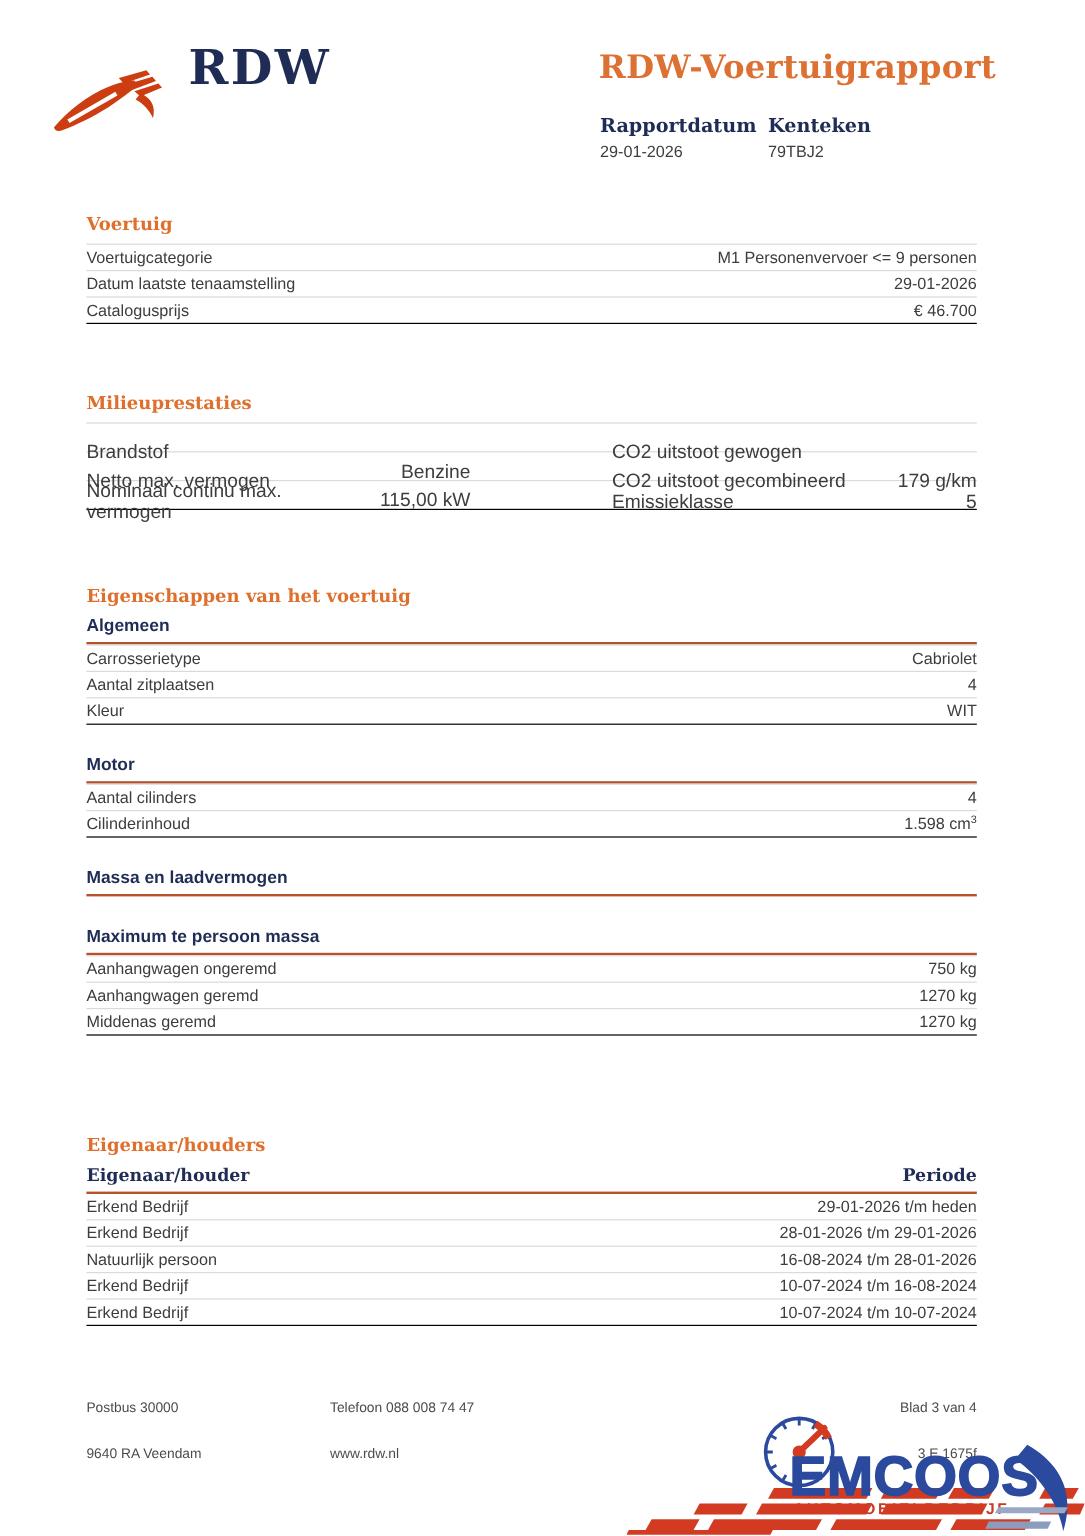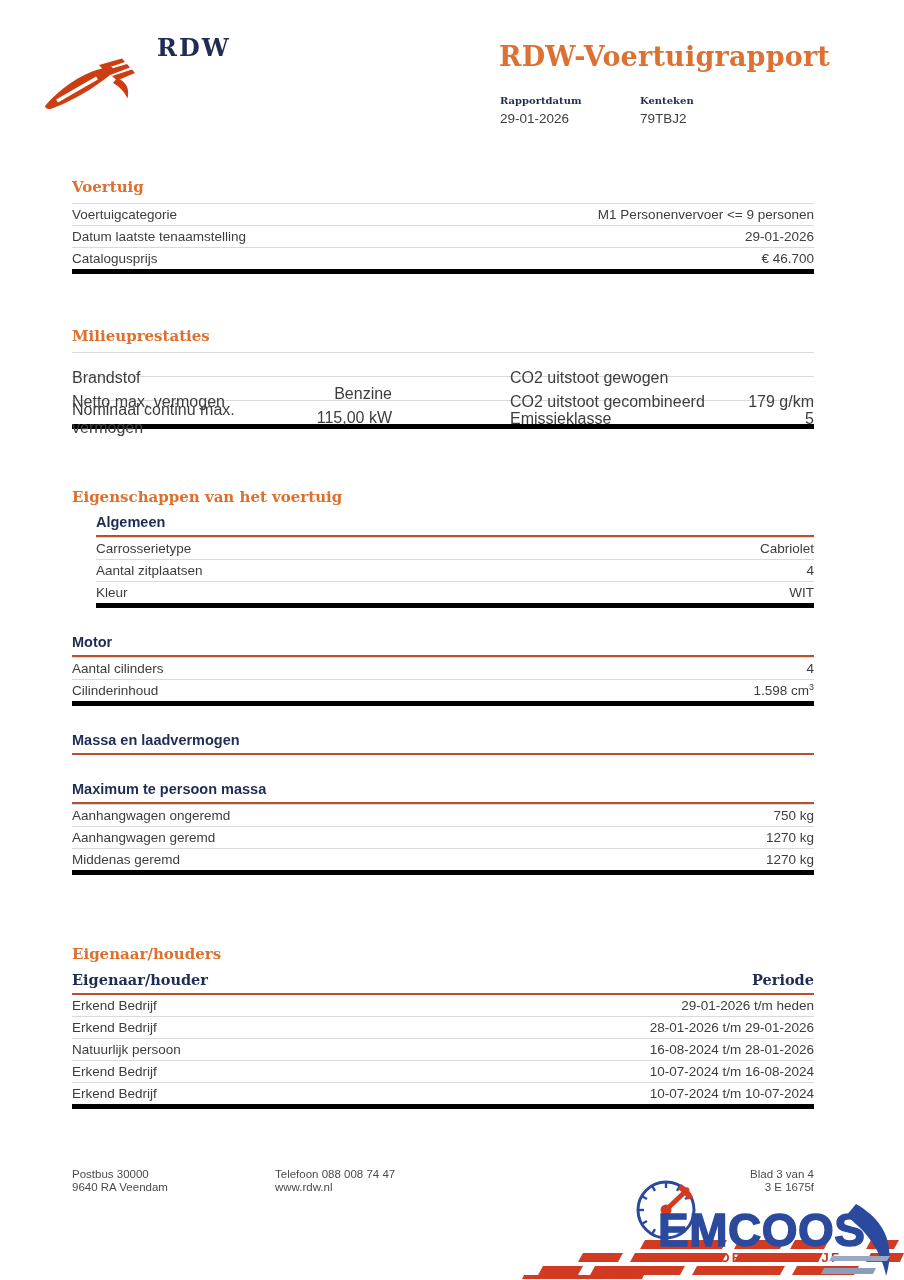--- a/index.html
+++ b/index.html
@@ -4,76 +4,76 @@
 <style>
   html,body { margin:0; padding:0; background:#ffffff; }
   .page {
     position:relative; width:904px; height:1280px; background:#ffffff;
     font-family:"Liberation Sans", sans-serif; color:#3d3d3d; overflow:hidden;
   }
   
   .brand-mark { position:absolute; left:43px; top:56px; }
   .brand-text {
     position:absolute; left:157px; top:33px;
-    font-family:"DejaVu Serif", serif; font-weight:bold; font-size:24px;
+    font-family:"DejaVu Serif", serif; font-weight:bold; font-size:40px;
     letter-spacing:2px; color:#1f2c55;
   }
   .doc-title {
     position:absolute; left:499px; top:41px;
     font-family:"DejaVu Serif", serif; font-weight:bold; font-size:27px;
     color:#dd7133; letter-spacing:0.2px; white-space:nowrap;
   }
   .header-meta { position:absolute; left:500px; top:95px; display:flex; }
   .meta-col { width:140px; }
   .meta-label {
-    font-family:"DejaVu Serif", serif; font-weight:bold; font-size:10px; color:#1f2c55;
+    font-family:"DejaVu Serif", serif; font-weight:bold; font-size:16px; color:#1f2c55;
   }
   .meta-value { margin-top:5px; font-size:13.5px; color:#3d3d3d; }
 
   
   .section { position:absolute; left:72px; width:742px; }
   .sec-heading {
     font-family:"DejaVu Serif", serif; font-weight:bold; font-size:15px;
     color:#de6f2c; margin:0 0 7px 0;
   }
-  .rows { border-bottom:5px solid #000000; }
+  .rows { border-bottom:1px solid #000000; }
   .row {
     display:flex; justify-content:space-between; align-items:center;
     height:21px; border-top:1px solid #dadada; font-size:13.5px;
   }
   .row .val { text-align:right;padding-left:40px; }
   sup.unit-sup { font-size:9px; vertical-align:super; line-height:0; }
 
   
   .m-row {
     display:grid; grid-template-columns:215px 105px 118px auto 1fr;
     align-items:center; height:23px; border-top:1px solid #dadada; font-size:16px;
   }
   .m-row .lv { text-align:right;margin-top:32px; }
   .m-row .rv { text-align:right; }
 
   
   .subsection { margin-top:26px; }
-  .subsection.first { margin-top:8px;margin-left:24px; }
+  .subsection.first { margin-top:8px; }
   .sub-heading {
     font-weight:bold; font-size:14.5px; color:#1f2c55;
     padding-bottom:5px; border-bottom:2px solid #b5512c;
   }
 
   
   .owner-head {
     display:flex; justify-content:space-between; margin-top:8px;
     font-family:"DejaVu Serif", serif; font-weight:bold; font-size:14.5px;
     color:#1f2c55; padding-bottom:5px; border-bottom:2px solid #b5512c;align-items:flex-end;
   }
 
   
   .footer {
     position:absolute; left:72px; top:1168px; width:742px;
-    display:grid; grid-template-columns:203px 1fr auto; row-gap:1px;
+    display:grid; grid-template-columns:203px 1fr auto; row-gap:26px;
     font-size:11.5px; color:#4b4b4b;
   }
   .footer .right { text-align:right; }
 
   
   .stamp { position:absolute; left:522px; top:1176px; }
 </style>
 </head>
 <body>
 

